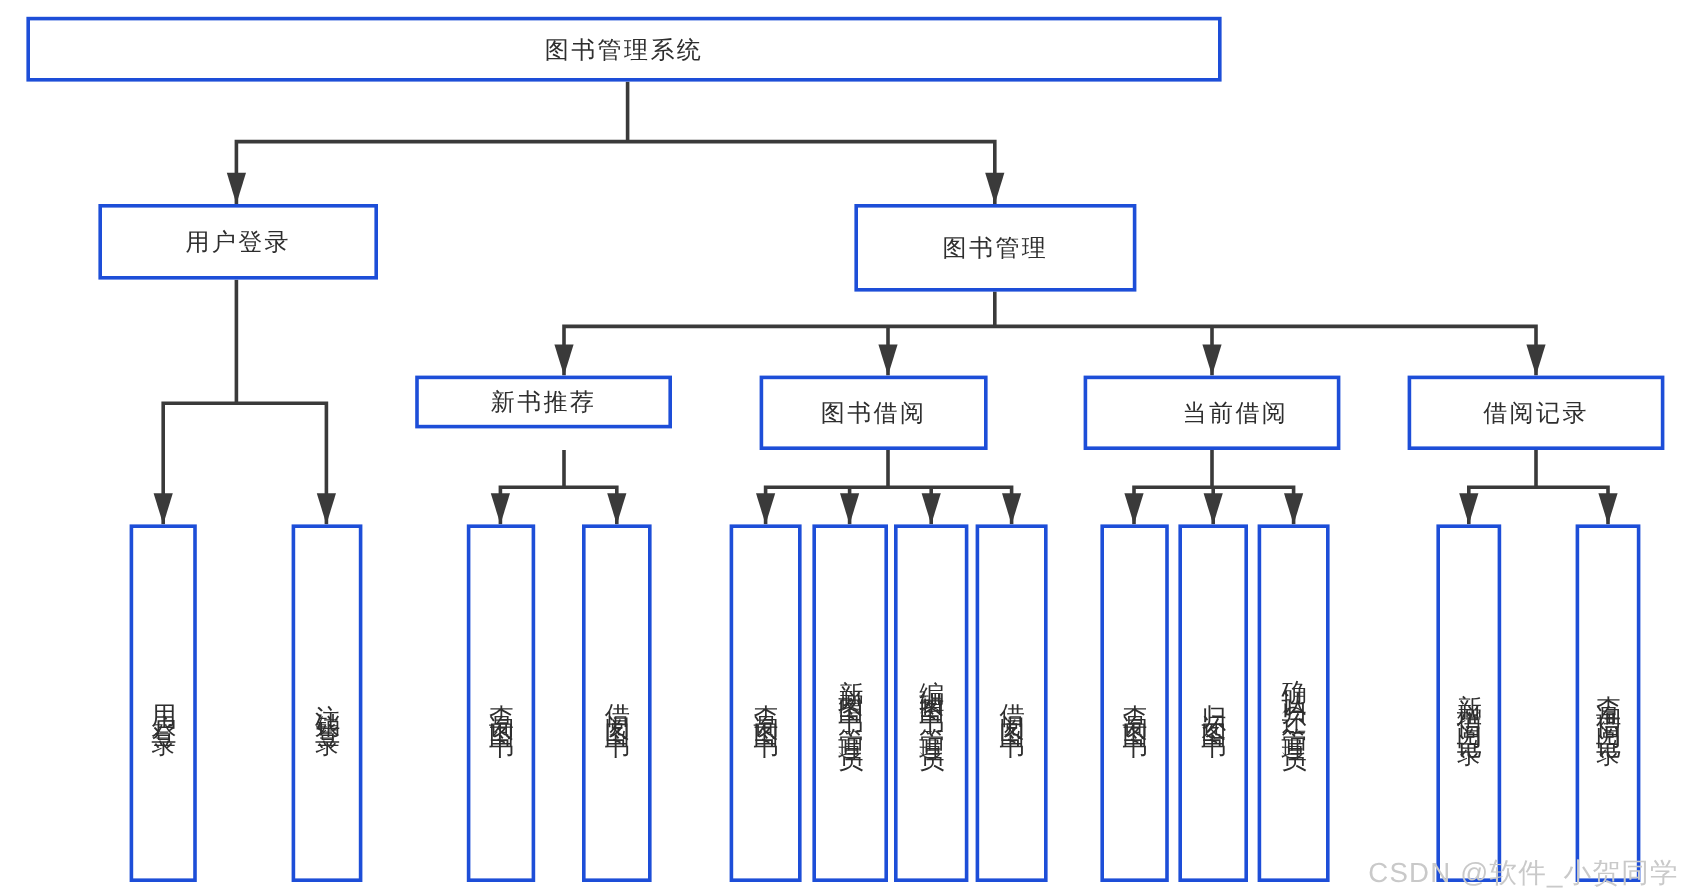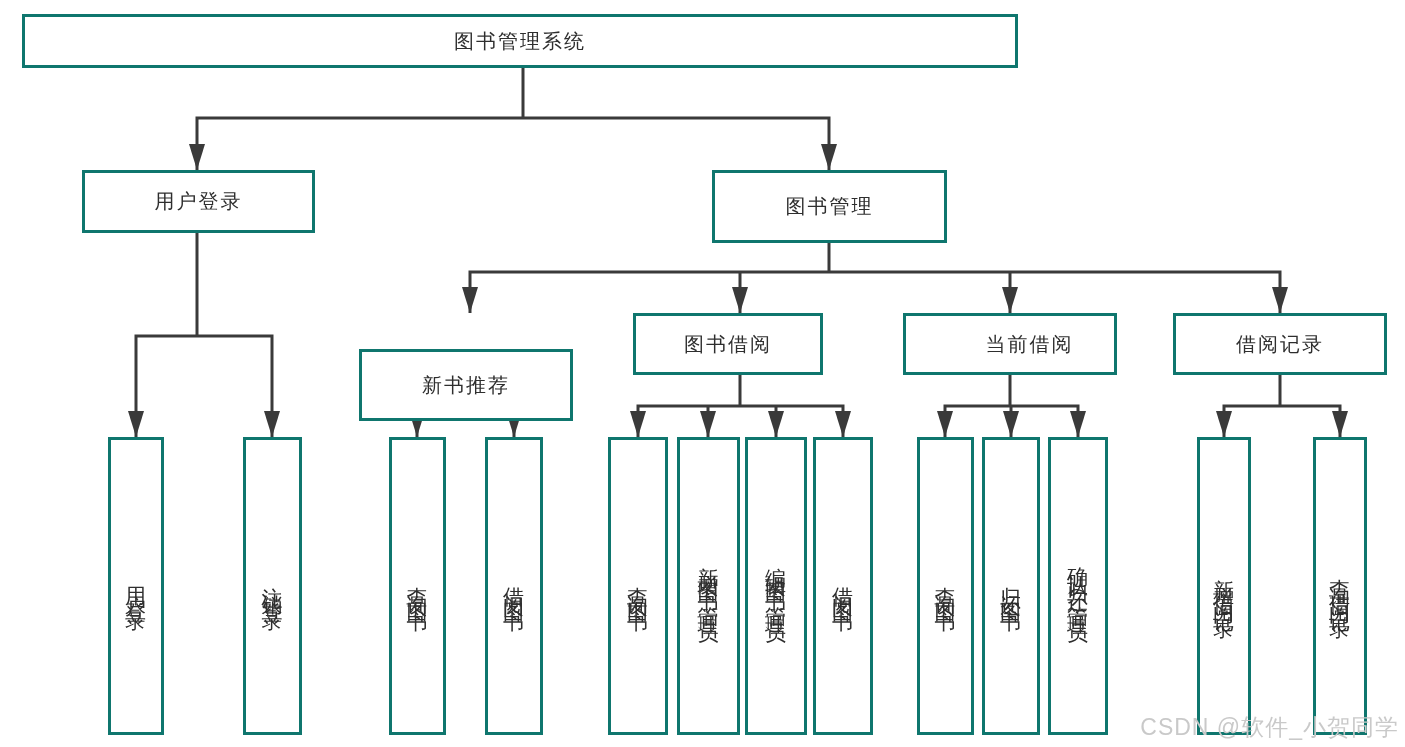--- a/index.html
+++ b/index.html
@@ -17,21 +17,21 @@
   }
   #connectors {
     position: absolute;
     left: 0;
     top: 0;
     z-index: 1;
   }
   .box {
     position: absolute;
     box-sizing: border-box;
-    border: 3px solid #0f766e;
+    border: 3px solid #1d4ed8;
     background: #ffffff;
     color: #2e2e2e;
     display: flex;
     align-items: center;
     justify-content: center;
     z-index: 2;
   }
   .hbox {
     font-size: 20px;
     letter-spacing: 2px;
@@ -103,21 +103,21 @@
       <polygon points="1216,411 1232,411 1224,437"></polygon>
       <polygon points="1332,411 1348,411 1340,437"></polygon>
     </g>
   </svg>
 
   <div class="box hbox" style="left:22px; top:14px; width:996px; height:54px;">图书管理系统</div>
 
   <div class="box hbox" style="left:82px; top:170px; width:233px; height:63px;">用户登录</div>
   <div class="box hbox" style="left:712px; top:170px; width:235px; height:73px;">图书管理</div>
 
-  <div class="box hbox" style="left:359px; top:313px; width:214px; height:72px;margin-top:36px;">新书推荐</div>
+  <div class="box hbox" style="left:346px; top:313px; width:214px; height:44px;">新书推荐</div>
   <div class="box hbox" style="left:633px; top:313px; width:190px; height:62px;">图书借阅</div>
   <div class="box hbox" style="left:903px; top:313px; width:214px; height:62px;padding-left:39px;">当前借阅</div>
   <div class="box hbox" style="left:1173px; top:313px; width:214px; height:62px;">借阅记录</div>
 
   <div class="box leaf" style="left:108px; top:437px; width:56px; height:298px;">用户登录</div>
   <div class="box leaf" style="left:243px; top:437px; width:59px; height:298px;">注销登录</div>
 
   <div class="box leaf" style="left:389px; top:437px; width:57px; height:298px;">查询图书</div>
   <div class="box leaf" style="left:485px; top:437px; width:58px; height:298px;">借阅图书</div>
 

